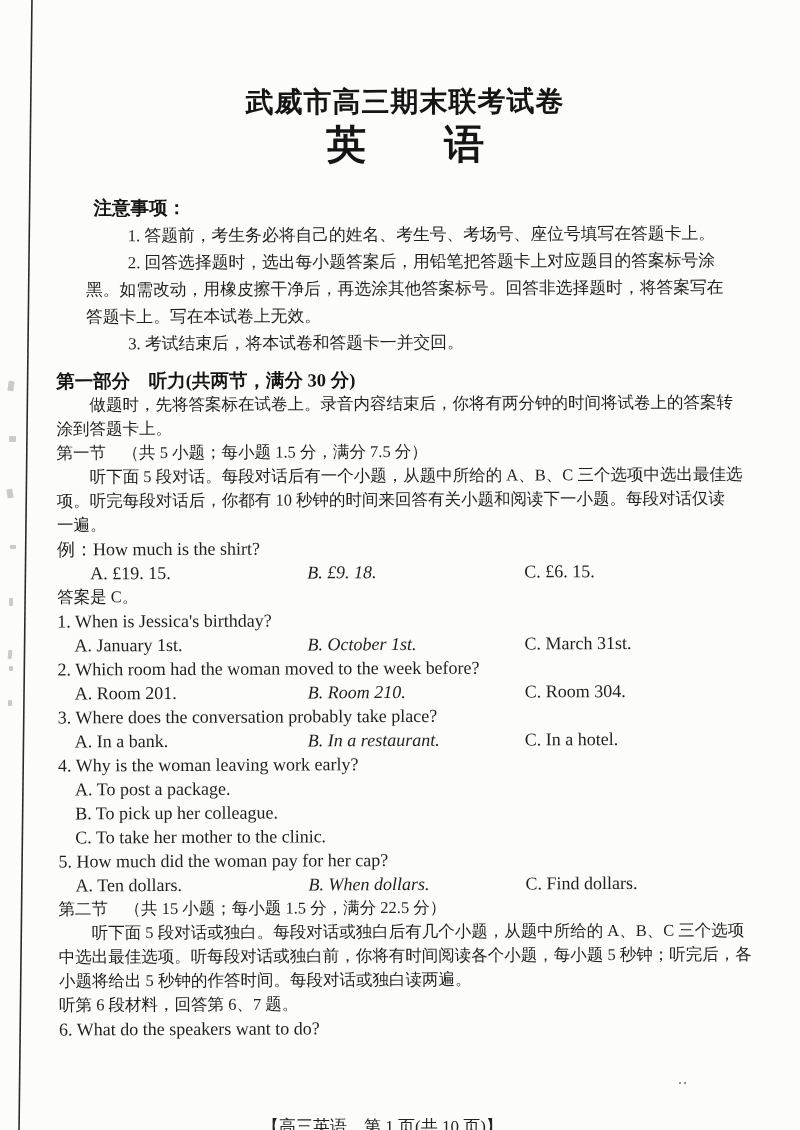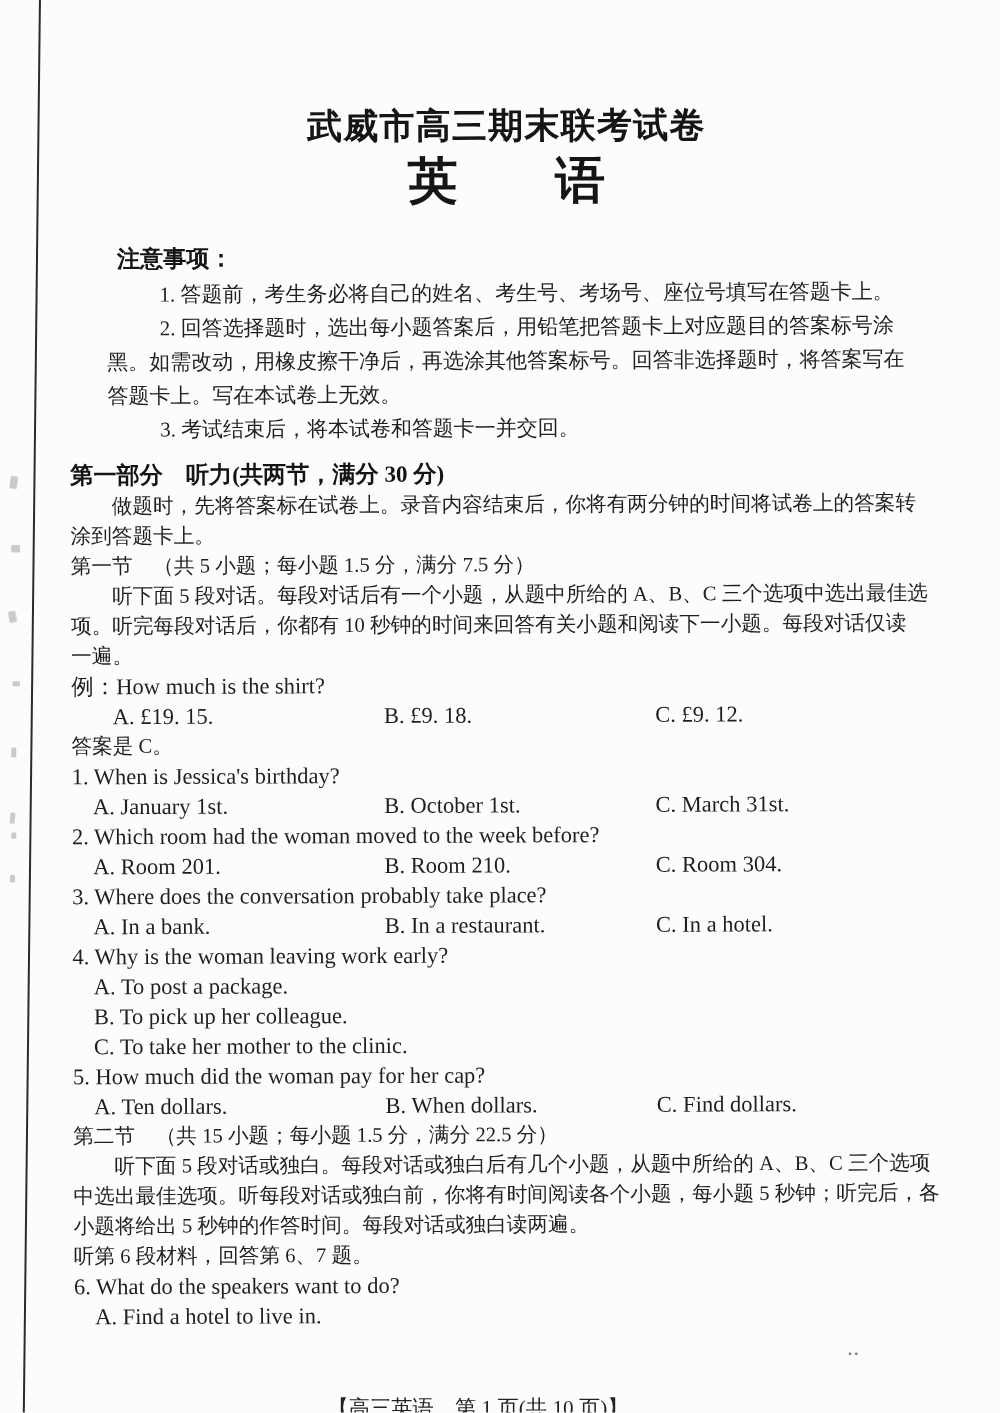--- a/index.html
+++ b/index.html
@@ -37,21 +37,21 @@
     margin-top:12px;font-size:18.5px;line-height:24px;height:24px;
     font-weight:bold;white-space:nowrap;color:#141414;
   }
   .line{
     position:relative;font-size:16.5px;line-height:24px;height:24px;
     white-space:nowrap;
   }
   .indent{padding-left:33px;}
   .en{font-size:18px;}
   .optrow span{position:absolute;top:0;font-size:18px;}
-  .oa{left:17px;} .ob{left:250px;} .oc{left:467px;} .oaex{left:33px;}
+  .oa{left:17px;} .ob{left:250px;font-style:italic;} .oc{left:467px;} .oaex{left:33px;}
   .q4opt{padding-left:17px;}
   .footer{
     position:absolute;left:262px;top:1067px;font-size:17px;line-height:24px;
     white-space:nowrap;color:#222;margin-top:48px;
   }
   .dots{position:absolute;left:679px;top:1082px;width:12px;height:3px;}
   .dots b{position:absolute;width:2px;height:2px;background:#6d6d6d;border-radius:50%;}
   .dots b:nth-child(1){left:0;top:0;} .dots b:nth-child(2){left:5px;top:0;}
 </style>
 </head>
@@ -98,21 +98,21 @@
 
     <div class="line">第一节　（共 5 小题；每小题 1.5 分，满分 7.5 分）</div>
     <div class="line indent">听下面 5 段对话。每段对话后有一个小题，从题中所给的 A、B、C 三个选项中选出最佳选</div>
     <div class="line">项。听完每段对话后，你都有 10 秒钟的时间来回答有关小题和阅读下一小题。每段对话仅读</div>
     <div class="line">一遍。</div>
 
     <div class="line en">例：How much is the shirt?</div>
     <div class="line optrow">
       <span class="oaex">A. £19. 15.</span>
       <span class="ob">B. £9. 18.</span>
-      <span class="oc">C. £9. 12.</span>
+      <span class="oc">C. £6. 15.</span>
     </div>
     <div class="line">答案是 C。</div>
 
     <div class="line en">1. When is Jessica's birthday?</div>
     <div class="line optrow">
       <span class="oa">A. January 1st.</span>
       <span class="ob">B. October 1st.</span>
       <span class="oc">C. March 31st.</span>
     </div>
 
@@ -143,21 +143,20 @@
     </div>
 
     <div class="line">第二节　（共 15 小题；每小题 1.5 分，满分 22.5 分）</div>
     <div class="line indent">听下面 5 段对话或独白。每段对话或独白后有几个小题，从题中所给的 A、B、C 三个选项</div>
     <div class="line">中选出最佳选项。听每段对话或独白前，你将有时间阅读各个小题，每小题 5 秒钟；听完后，各</div>
     <div class="line">小题将给出 5 秒钟的作答时间。每段对话或独白读两遍。</div>
     <div class="line">听第 6 段材料，回答第 6、7 题。</div>
 
     <div class="line en">6. What do the speakers want to do?</div>
     <div class="line optrow">
-      <span class="oa">A. Find a hotel to live in.</span>
     </div>
 
   </div>
 
   <div class="footer">【高三英语　第 1 页(共 10 页)】</div>
 
   <div class="dots">
       <b></b>
       <b></b>
     </div>

